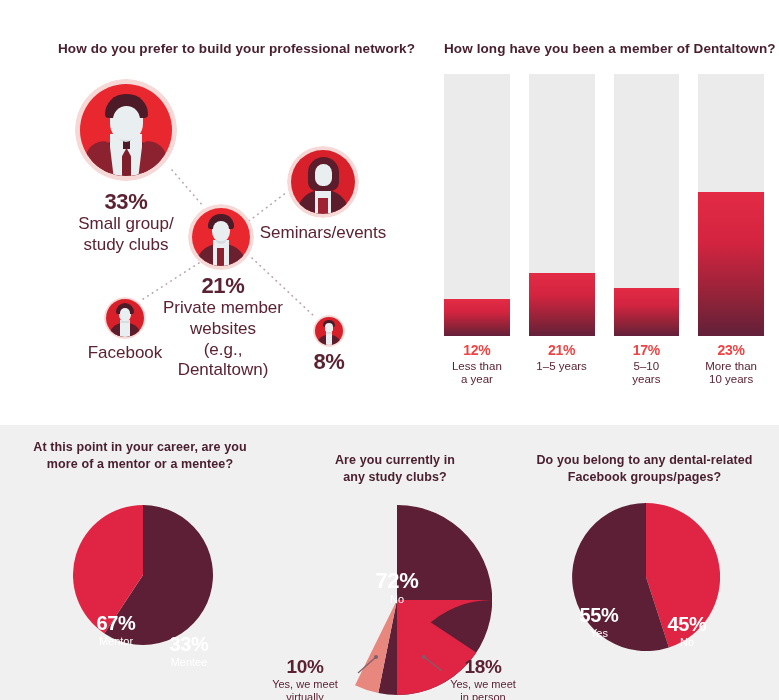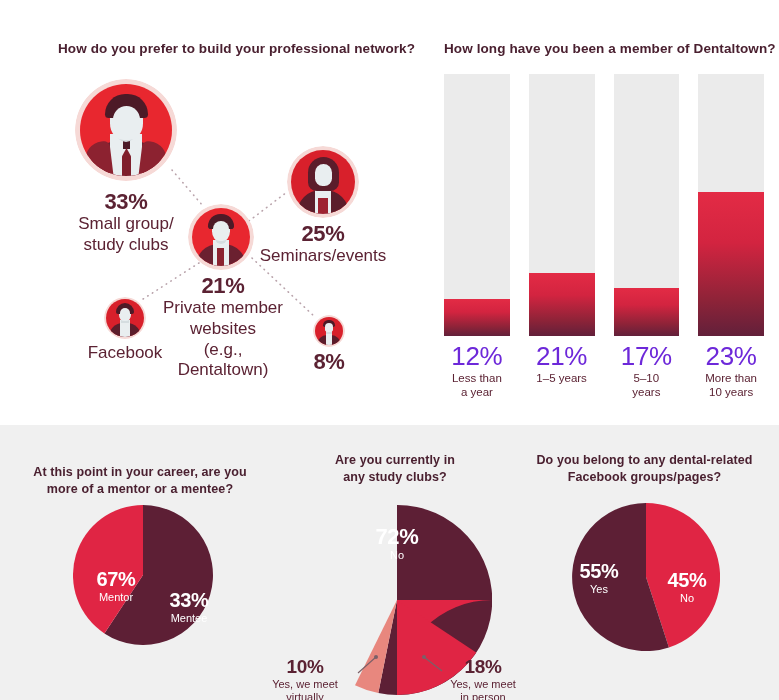--- a/index.html
+++ b/index.html
@@ -51,28 +51,28 @@
   
   #panel-tenure{position:absolute;left:430px;top:0;width:349px;height:425px;}
   #panel-tenure .q-title{position:absolute;left:14px;top:41px;font-size:13.5px;white-space:nowrap;}
 
   .bars{position:absolute;left:14px;top:74px;width:320px;height:262px;display:flex;gap:19px;}
   .bar-col{position:relative;width:66px;height:262px;background:#ebebeb;}
   .bar-fill{position:absolute;left:0;bottom:0;width:100%;
     background:linear-gradient(180deg,#e32b45 0%,#d32440 35%,#8e2338 75%,#62203a 100%);}
   .bar-labels{position:absolute;left:14px;top:343px;width:320px;display:flex;gap:19px;}
   .bar-lab{width:66px;text-align:center;}
-  .bar-lab .pct{font-size:26px;font-weight:normal;color:#6d28d9;line-height:1.05;letter-spacing:-.3px;}
+  .bar-lab .pct{font-size:14px;font-weight:bold;color:#ef4444;line-height:1.05;letter-spacing:-.3px;}
   .bar-lab .lbl{font-size:11.5px;color:#5b2233;line-height:1.2;margin-top:2px;}
 
   
   .pie-panel{position:absolute;top:425px;height:275px;}
   .pie-panel .q-title{position:absolute;left:0;width:100%;text-align:center;font-size:12.5px;line-height:1.32;}
   .pie-wrap{position:absolute;}
-  .slice-lbl{position:absolute;text-align:center;color:#ffffff;}
+  .slice-lbl{position:absolute;text-align:center;color:#ffffff;margin-top:44px;}
   .slice-lbl .pct{font-size:20px;font-weight:bold;line-height:1.05;letter-spacing:-.3px;}
   .slice-lbl .lbl{font-size:11px;line-height:1.15;margin-top:1px;}
   .out-lbl{position:absolute;text-align:center;color:#5b2233;}
   .out-lbl .pct{font-size:19px;font-weight:bold;line-height:1.05;letter-spacing:-.3px;}
   .out-lbl .lbl{font-size:11px;line-height:1.2;margin-top:1px;}
 
   #panel-mentor{left:0;width:280px;}
   #panel-study{left:280px;width:230px;}
   #panel-fbgroups{left:510px;width:269px;}
 </style>
@@ -123,21 +123,20 @@
         <div class="p-body" style="left:6px;top:40px;width:52px;height:24px;background:#5b1d2b;border-radius:24px 24px 0 0;"></div>
         <div class="p-shirt" style="left:24px;top:36px;width:16px;height:28px;background:#e9eef0;"></div>
         <div class="p-tie" style="left:27px;top:48px;width:10px;height:16px;background:#9e2231;"></div>
         <div class="p-neck" style="left:25px;top:30px;width:14px;height:11px;background:#d5dde0;border-radius:0 0 7px 7px;"></div>
         <div class="p-head" style="left:22px;top:11px;width:21px;height:26px;"></div>
         <div class="p-hair" style="left:17px;top:7px;width:31px;height:34px;background:#5b1d2b;border-radius:16px 16px 9px 9px;"></div>
         <div class="p-head" style="left:24px;top:14px;width:17px;height:22px;border-radius:9px 9px 8px 8px;"></div>
       </div>
     </div>
     <div class="stat" style="left:259px;top:222px;width:128px;">
-      <div class="pct">25%</div>
       <div class="lbl" style="white-space:pre-line;">Seminars/events</div>
     </div>
 
     <div class="avatar" style="left:188px;top:204px;width:66px;height:66px;">
       <div class="ring"></div>
       <div class="disc" style="left:4px;top:4px;width:58px;height:58px;">
         <div class="p-body" style="left:4px;top:36px;width:50px;height:22px;background:#6b2030;border-radius:22px 22px 0 0;"></div>
         <div class="p-shirt" style="left:21px;top:32px;width:16px;height:26px;background:#e9eef0;"></div>
         <div class="p-tie" style="left:25px;top:40px;width:7px;height:18px;background:#8c2230;"></div>
         <div class="p-neck" style="left:23px;top:27px;width:12px;height:9px;background:#d5dde0;border-radius:0 0 6px 6px;"></div>
@@ -219,21 +218,21 @@
       </div>
       <div class="bar-lab">
         <div class="pct">23%</div>
         <div class="lbl" style="white-space:pre-line;">More than
 10 years</div>
       </div>
     </div>
   </section>
 
   <section class="pie-panel" id="panel-mentor">
-    <div class="q-title" style="top:39px;white-space:pre-line;">At this point in your career, are you
+    <div class="q-title" style="top:14px;white-space:pre-line;">At this point in your career, are you
 more of a mentor or a mentee?</div>
 
     <svg class="pie-wrap" style="left:73px;top:80px;" width="140" height="140" viewBox="0 0 140 140">
 
       <path d="M70,70 L70,0 A70,70 0 1,1 31.4,128.4 Z" fill="#5d1f35"></path>
 
       <path d="M70,70 L31.4,128.4 A70,70 0 0,1 70,0 Z" fill="#e02544"></path>
     </svg>
     <div class="slice-lbl" style="left:76px;top:144px;width:80px;">
       <div class="pct">67%</div>

